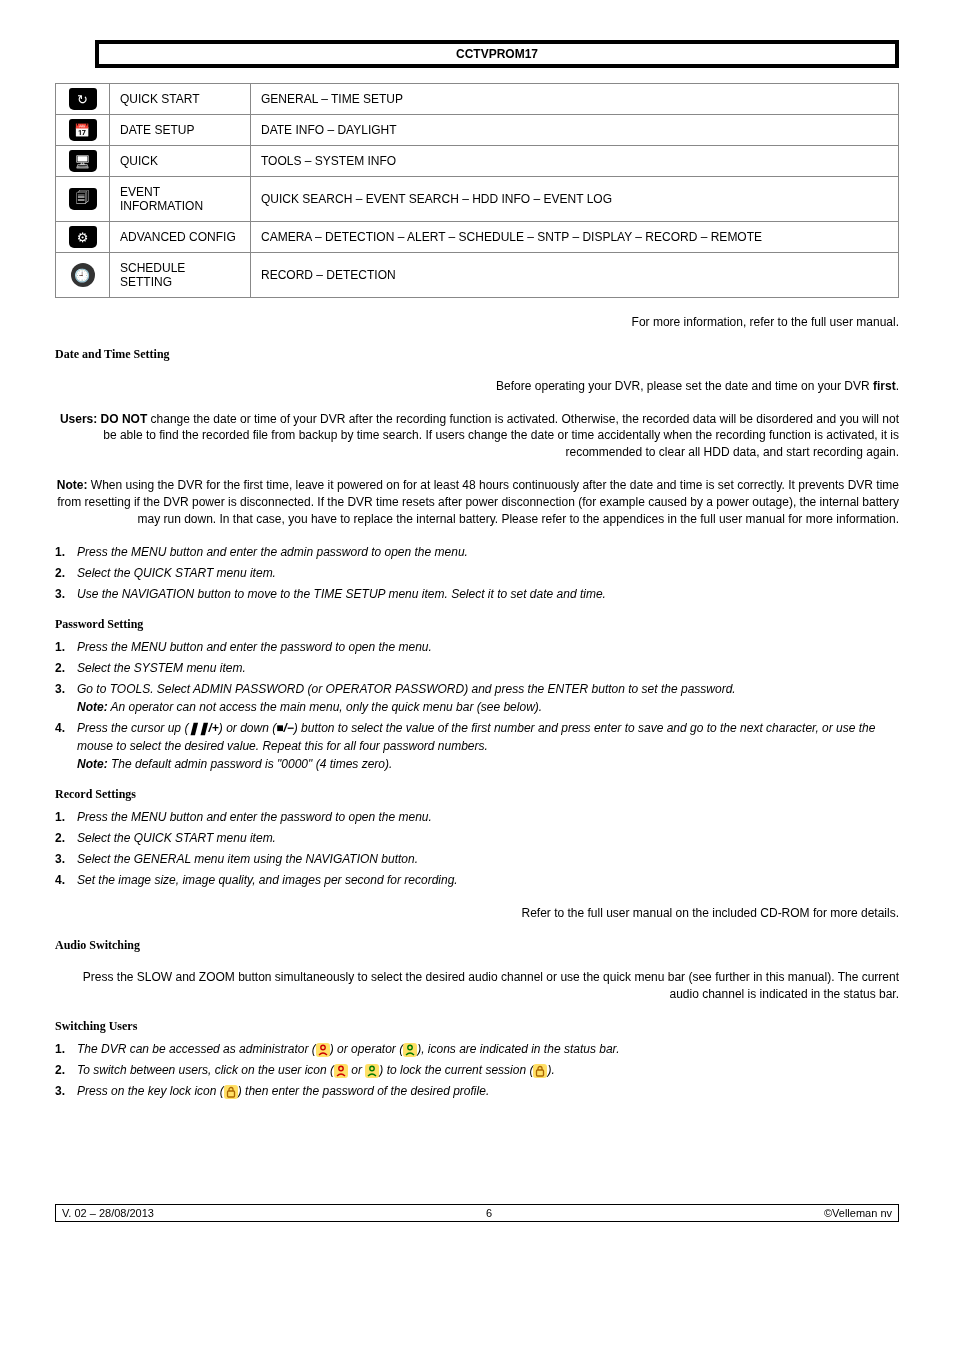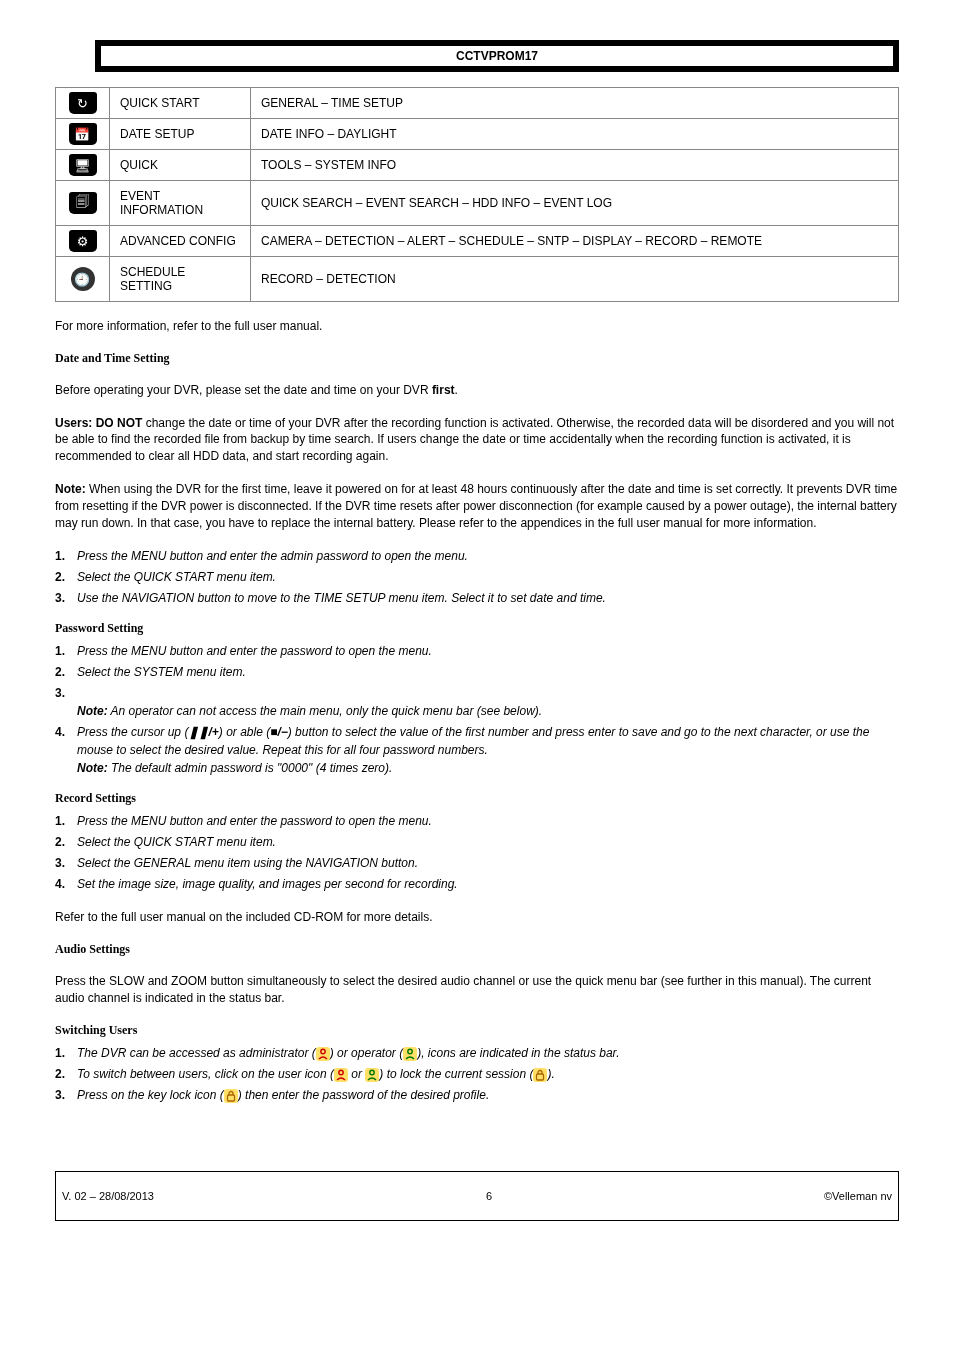--- a/index.html
+++ b/index.html
@@ -6,21 +6,21 @@
     font-family: Verdana, Geneva, sans-serif;
     font-size: 12px;
     color: #000;
     background: #fff;
     margin: 0;
     padding: 40px 55px;
     width: 954px;
     box-sizing: border-box;
   }
   .header-box {
-    border: 6px solid #000000;
+    border: 4px solid #000000;
     text-align: center;
     font-weight: bold;
     padding: 3px 0;
     margin-left: 40px;
     margin-bottom: 15px;
     font-size: 12px;
   }
   table.menu-table {
     border-collapse: collapse;
     width: 100%;
@@ -59,21 +59,21 @@
     top: -2px; left: 3px;
     width: 22px; height: 2px;
     background: #fff;
   }
   .icon-box.light {
     background: #333;
     border-radius: 50%;
     width: 24px;
     height: 24px;
   }
-  p { margin: 16px 0; line-height: 1.4; }
+  p { margin: 16px 0; line-height: 1.4; text-align: right; }
   .section-title {
     font-weight: bold;
     margin: 14px 0 6px 0;
     font-size: 12px;
     font-family: Liberation Serif, serif;
   }
   ol.steps {
     margin: 4px 0 10px 0;
     padding-left: 0;
     list-style: none;
@@ -86,23 +86,23 @@
   ol.steps > li .num {
     font-weight: bold;
     width: 22px;
     flex-shrink: 0;
   }
   ol.steps > li .txt { flex: 1; font-style: italic; }
   .footer {
     border: 1px solid #000;
     display: flex;
     justify-content: space-between;
-    padding: 18px 6px;
+    padding: 2px 6px;
     font-size: 11px;
-    margin-top: 67px;
+    margin-top: 104px;
   }
   .footer .mid { flex: 1; text-align: center; }
   b { font-weight: bold; }
   .sym {
     display: inline-flex;
     align-items: center;
     font-weight: bold;
     font-family: Arial, sans-serif;
   }
   .user-icon {
@@ -193,28 +193,28 @@
       <span class="num">1.</span>
       <span class="txt">Press the MENU button and enter the password to open the menu.</span>
     </li>
   <li>
       <span class="num">2.</span>
       <span class="txt">Select the SYSTEM menu item.</span>
     </li>
   <li>
       <span class="num">3.</span>
     <span class="txt">
-      <br>
+      <span>Go to TOOLS. Select ADMIN PASSWORD (or OPERATOR PASSWORD) and press the ENTER button to set the password.</span><br>
       <b>Note:</b><span> An operator can not access the main menu, only the quick menu bar (see below).</span>
     </span>
   </li>
   <li>
       <span class="num">4.</span>
     <span class="txt">
-      <span>Press the cursor up (</span><span class="sym">❚❚/+</span><span>) or able (</span><span class="sym">■/−</span><span>) button to select the value of the first number and press enter to save and go to the next character, or use the mouse to select the desired value. Repeat this for all four password numbers.</span><br>
+      <span>Press the cursor up (</span><span class="sym">❚❚/+</span><span>) or down (</span><span class="sym">■/−</span><span>) button to select the value of the first number and press enter to save and go to the next character, or use the mouse to select the desired value. Repeat this for all four password numbers.</span><br>
       <b>Note:</b><span> The default admin password is "0000" (4 times zero).</span>
     </span>
   </li>
 </ol>
 
 <div class="section-title">Record Settings</div>
 <ol class="steps" id="rec-steps">
     <li>
       <span class="num">1.</span>
       <span class="txt">Press the MENU button and enter the password to open the menu.</span>
@@ -227,21 +227,21 @@
       <span class="num">3.</span>
       <span class="txt">Select the GENERAL menu item using the NAVIGATION button.</span>
     </li>
     <li>
       <span class="num">4.</span>
       <span class="txt">Set the image size, image quality, and images per second for recording.</span>
     </li>
   </ol>
 <p>Refer to the full user manual on the included CD-ROM for more details.</p>
 
-<div class="section-title">Audio Settings</div>
+<div class="section-title">Audio Switching</div>
 <p>Press the SLOW and ZOOM button simultaneously to select the desired audio channel or use the quick menu bar (see further in this manual). The current audio channel is indicated in the status bar.</p>
 
 <div class="section-title">Switching Users</div>
 <ol class="steps">
   <li>
       <span class="num">1.</span>
     <span class="txt">
       <span>The DVR can be accessed as administrator (</span><span class="user-icon admin"><svg width="14" height="14" viewBox="0 0 14 14">
             <circle cx="7" cy="4.5" r="2.2" fill="none" stroke="#c00" stroke-width="1.4"></circle>
             <path d="M3 12 Q7 8 11 12" fill="none" stroke="#c00" stroke-width="1.4"></path>

